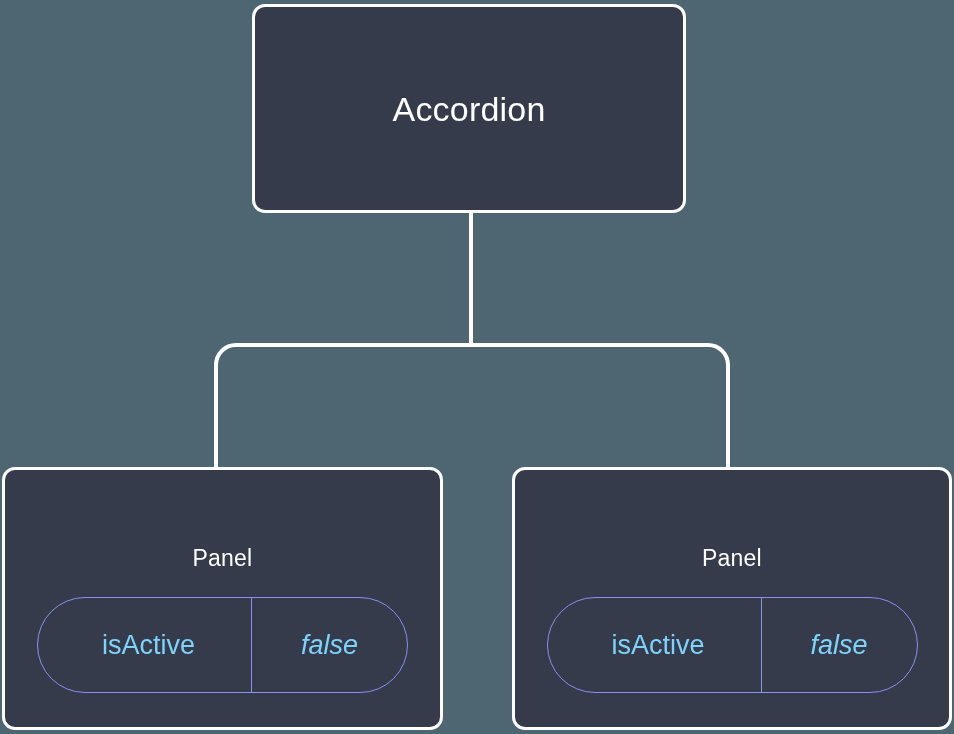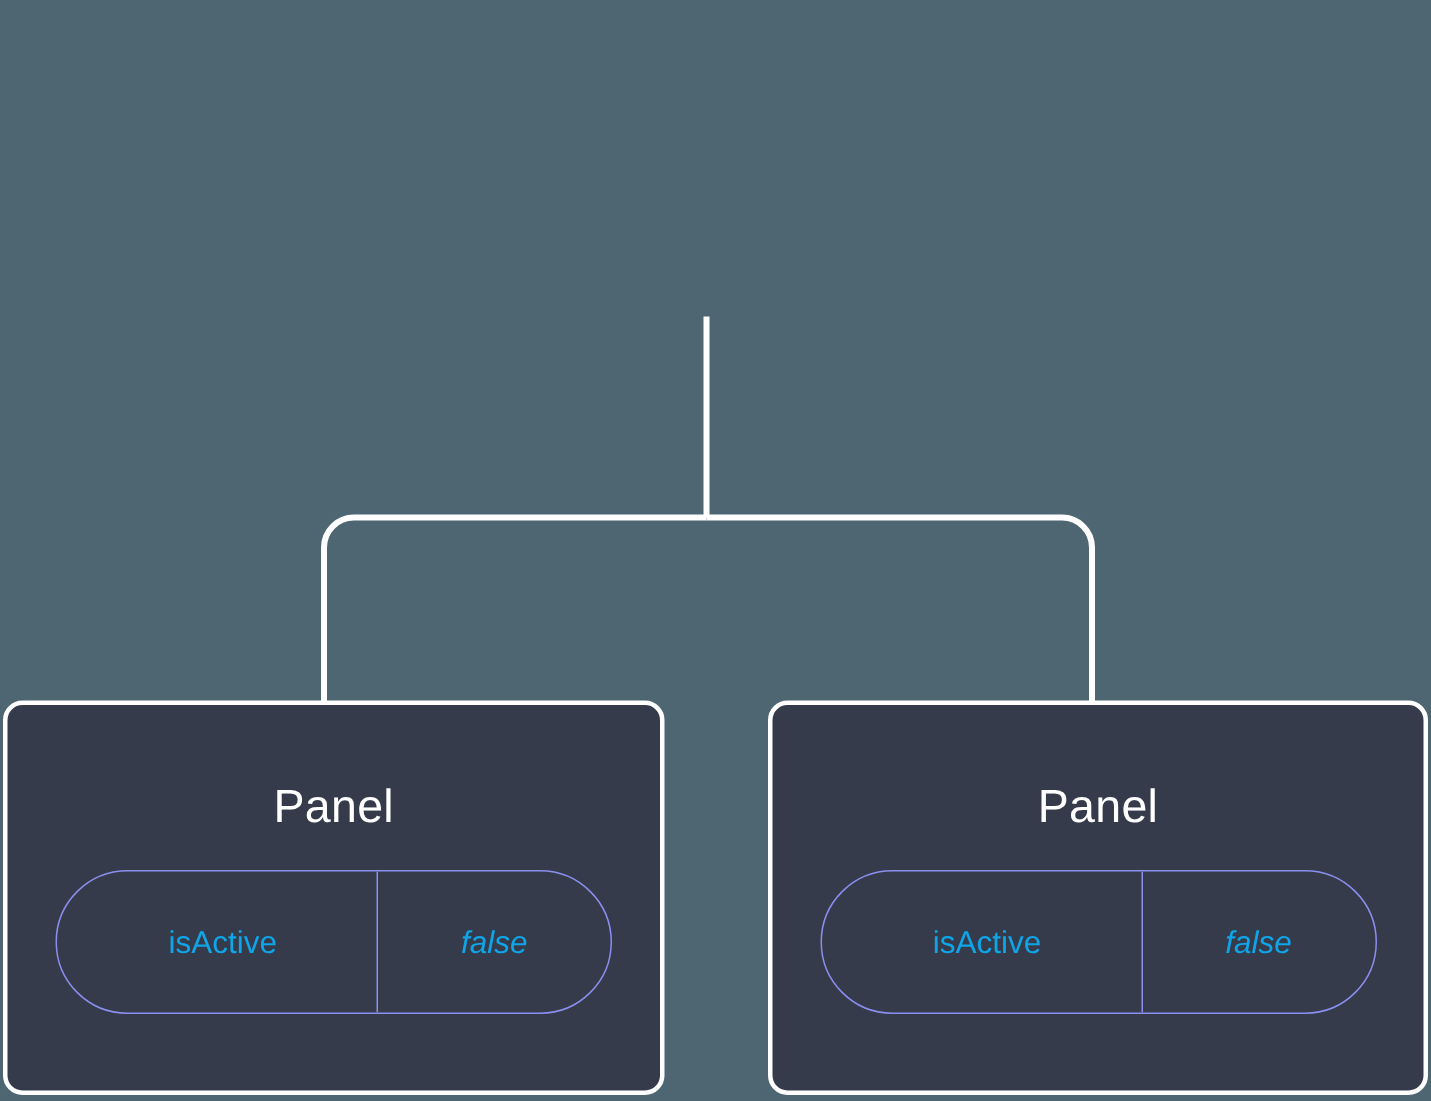--- a/index.html
+++ b/index.html
@@ -67,43 +67,43 @@
     color: #ffffff;
     font-size: 34px;
     font-weight: 400;
     letter-spacing: 0.2px;
     line-height: 1;
     white-space: nowrap;
   }
 
   .node-panel-left .node-title,
   .node-panel-right .node-title {
-    font-size: 31px;
-    margin-top: 52px;
+    font-size: 23px;
+    margin-top: 77px;
   }
 
   
   .state-pill {
     display: flex;
     align-items: stretch;
     box-sizing: border-box;
     height: 96px;
     border: 1.6px solid #8a8ff0;
     border-radius: 48px;
     margin-top: 27px;
     overflow: hidden;
   }
 
   .pill-key,
   .pill-value {
     display: flex;
     align-items: center;
     justify-content: center;
-    color: #0ea5e9;
-    font-size: 21px;
+    color: #7dd3fc;
+    font-size: 27px;
     line-height: 1;
     white-space: nowrap;
     box-sizing: border-box;
     text-align: center;
   }
 
   .pill-key {
     width: 214px;
     border-right: 1.6px solid #8a8ff0;
     padding-left: 8px;
@@ -120,20 +120,23 @@
 <div id="canvas">
 
   <svg id="connectors" viewBox="0 0 954 734" width="954" height="734" fill="none" xmlns="http://www.w3.org/2000/svg">
 
     <path d="M 471 211 L 471 345" stroke="#ffffff" stroke-width="4" stroke-linecap="butt"></path>
 
     <path d="M 471 345 L 236 345 A 20 20 0 0 0 216 365 L 216 469" stroke="#ffffff" stroke-width="4" stroke-linecap="butt" stroke-linejoin="round"></path>
     <path d="M 471 345 L 708 345 A 20 20 0 0 1 728 365 L 728 469" stroke="#ffffff" stroke-width="4" stroke-linecap="butt" stroke-linejoin="round"></path>
   </svg>
 
+  <div class="node node-root">
+    <div class="node-title">Accordion</div>
+  </div>
 
   <div class="node node-panel-left">
     <div class="node-title">Panel</div>
     <div class="state-pill">
       <div class="pill-key">isActive</div>
       <div class="pill-value">false</div>
     </div>
   </div>
 
   <div class="node node-panel-right">

